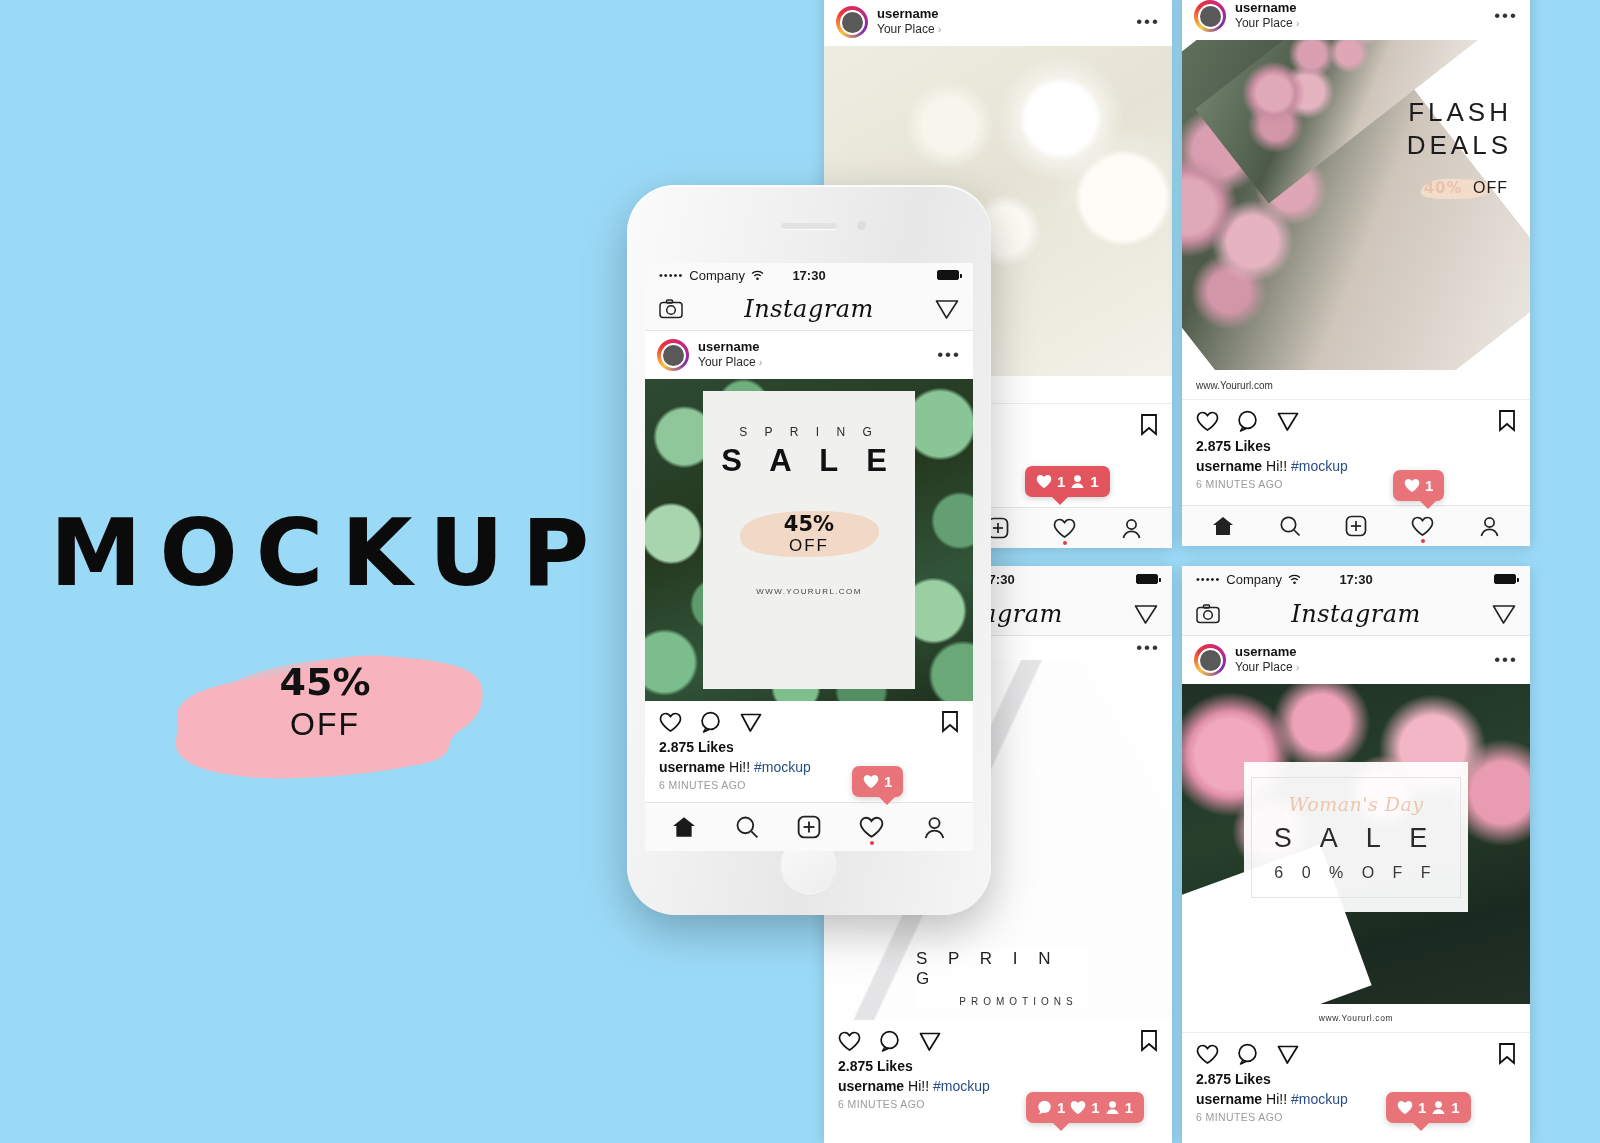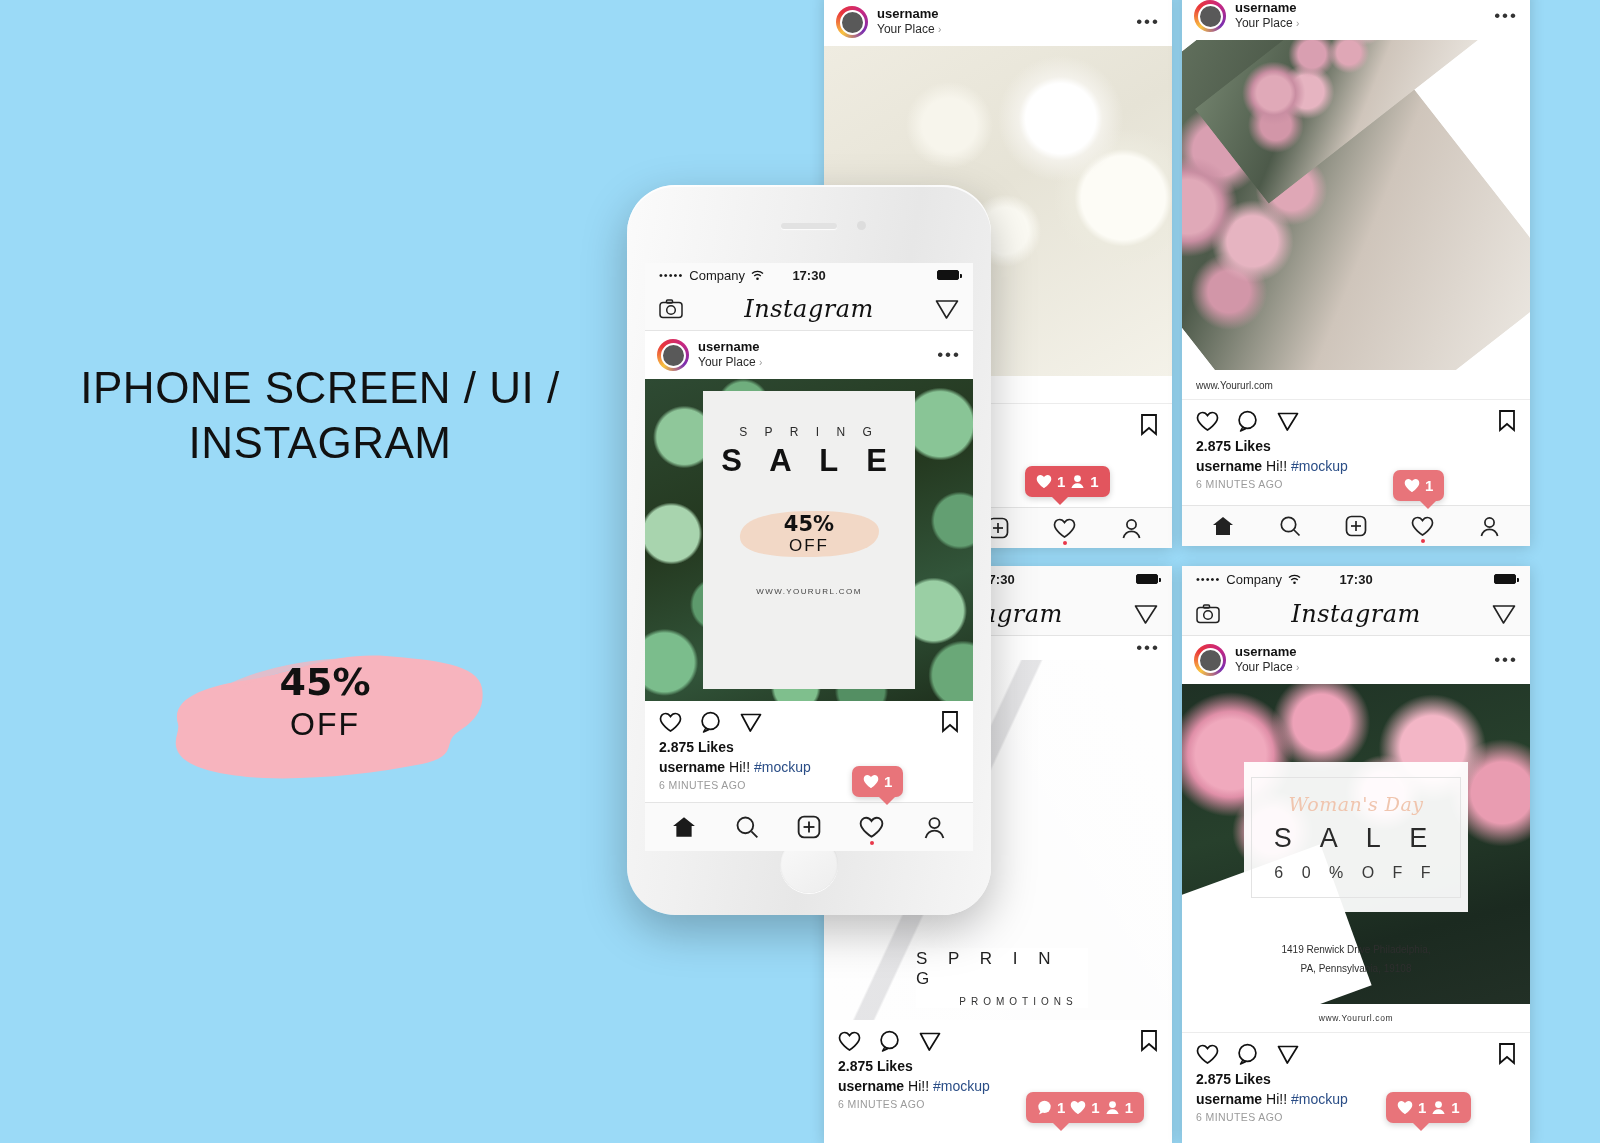--- a/index.html
+++ b/index.html
@@ -238,21 +238,21 @@
   }
 
   .ic{ display:block; }
 </style>
 </head>
 <body>
 
 <div class="stage">
 
   <div class="left-panel">
-    <div class="headline">IPHONE SCREEN / UI / INSTAGRAM</div>
+    <div class="mockup-word">MOCKUP</div>
 
     <div class="brush">
       <svg viewBox="0 0 330 160" preserveAspectRatio="none" aria-hidden="true">
         <path d="M18,96 C10,70 46,58 88,52 C128,46 172,24 226,28 C274,32 318,36 322,60
                  C326,84 310,96 298,104 C282,114 300,128 262,136 C212,146 150,152 104,150
                  C62,148 26,140 18,124 C12,112 20,104 18,96 Z" fill="#F7B4BE"></path>
         <path d="M58,62 C86,44 138,32 186,30 C150,36 106,46 72,62 Z" fill="#F7B4BE" opacity=".75"></path>
       </svg>
     </div>
     <div class="brush-text">
@@ -341,20 +341,31 @@
       </div>
       <div class="ig-more">•••</div>
     </div>
 
     <div class="ig-media" style="height:330px;background:#fff;">
       <div style="position:absolute;left:-40px;top:-30px;width:330px;height:420px;transform:rotate(-38deg);overflow:hidden;">
         <div class="roses"></div>
       </div>
       <div style="position:absolute;left:18px;top:-36px;width:300px;height:120px;transform:rotate(-38deg);overflow:hidden;">
         <div class="roses"></div>
+      </div>
+      <div class="flash-block">
+        <div class="flash-1">FLASH</div>
+        <div class="flash-2">DEALS</div>
+        <div class="flash-off">
+          <svg class="sm" viewBox="0 0 76 30" preserveAspectRatio="none" aria-hidden="true">
+              <path d="M3,18 C6,8 22,5 40,6 C58,7 73,8 73,15 C73,23 56,26 36,26 C18,26 1,26 3,18 Z" fill="#F4DCCB"></path>
+            </svg>
+          <span class="n">40%</span>
+          <span class="o">OFF</span>
+        </div>
       </div>
     </div>
 
     <div style="padding:10px 14px 8px;font-size:10px;color:#333;border-bottom:1px solid #ececec;">www.Yoururl.com</div>
 
     <div class="ig-actions">
       <span>
         <svg class="ic" width="23" height="21" viewBox="0 0 23 21">
             <path d="M11.5 19S1.5 12.6 1.5 6.8C1.5 3.6 4 1.5 6.6 1.5c2 0 3.9 1.4 4.9 3 1-1.6 2.9-3 4.9-3 2.6 0 5.1 2.1 5.1 5.3C21.5 12.6 11.5 19 11.5 19z" fill="none" stroke="#111" stroke-width="1.7"></path>
           </svg>
@@ -562,24 +573,20 @@
     <div class="ig-media" style="height:320px;">
       <div class="pink-peonies"></div>
       <div style="position:absolute;left:-30px;bottom:-20px;width:200px;height:150px;background:#fff;transform:rotate(-20deg);"></div>
       <div class="wd-card" style="left:62px; top:78px; width:224px; height:150px;">
         <div class="wd-inner">
           <div class="wd-script">Woman's Day</div>
           <div class="wd-sale">S A L E</div>
           <div class="wd-off">6 0 % O F F</div>
         </div>
       </div>
-      <div class="wd-addr" style="position:absolute;left:0;right:0;bottom:26px;">
-        <div>1419 Renwick Drive Philadelphia,</div>
-        <div>PA, Pennsylvania, 19108</div>
-      </div>
     </div>
     <div class="wd-url" style="padding:9px 0 9px; border-bottom:1px solid #ececec;">www.Yoururl.com</div>
     <div class="ig-actions">
       <span>
         <svg class="ic" width="23" height="21" viewBox="0 0 23 21">
             <path d="M11.5 19S1.5 12.6 1.5 6.8C1.5 3.6 4 1.5 6.6 1.5c2 0 3.9 1.4 4.9 3 1-1.6 2.9-3 4.9-3 2.6 0 5.1 2.1 5.1 5.3C21.5 12.6 11.5 19 11.5 19z" fill="none" stroke="#111" stroke-width="1.7"></path>
           </svg>
       </span>
       <span>
         <svg class="ic" width="22" height="22" viewBox="0 0 22 22">

